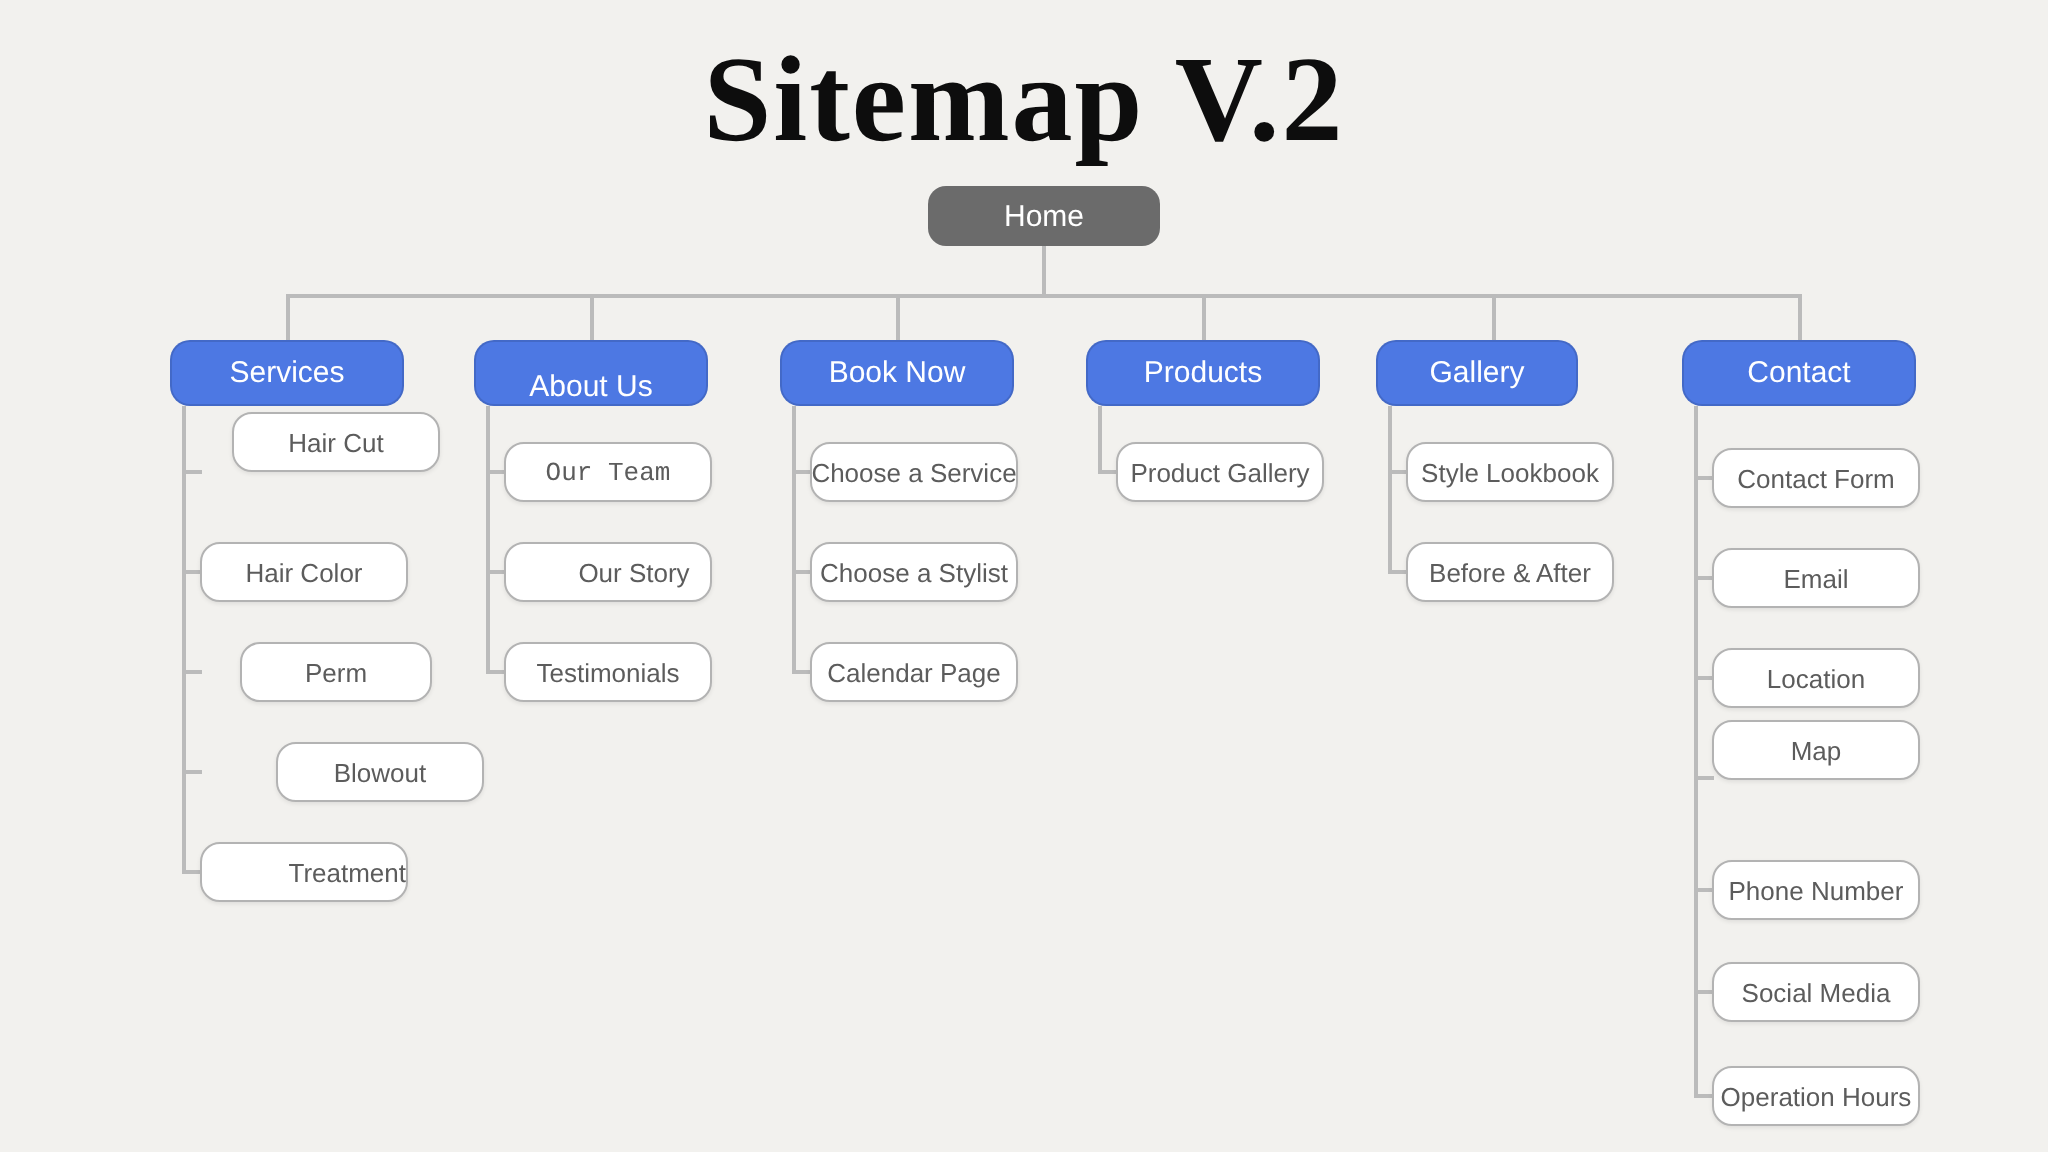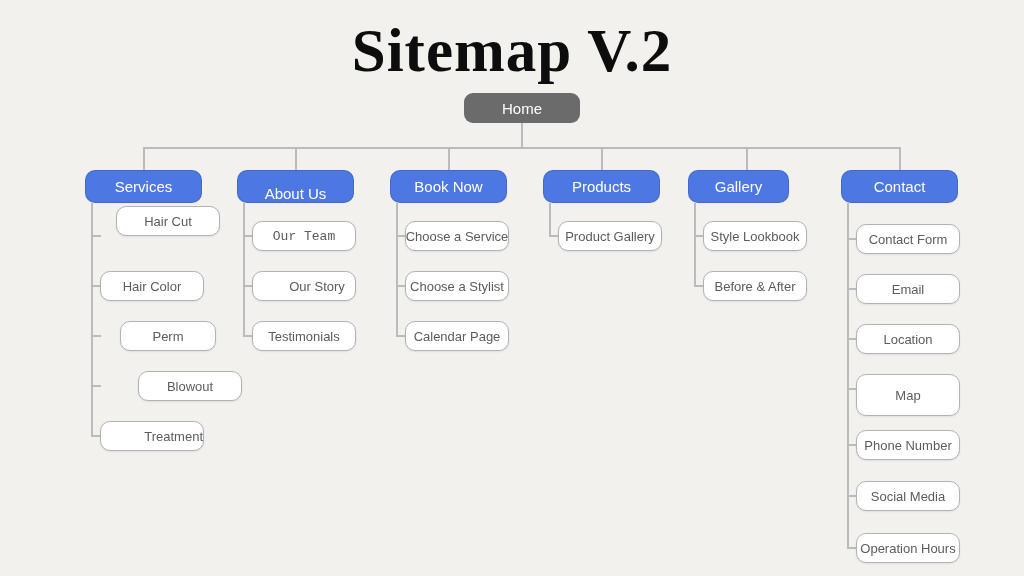--- a/index.html
+++ b/index.html
@@ -162,21 +162,21 @@
       </div>
       <div class="node node-child" style="left: 856px; top: 224px; width: 104px; height: 30px;">
         <span>Contact Form</span>
       </div>
       <div class="node node-child" style="left: 856px; top: 274px; width: 104px; height: 30px;">
         <span>Email</span>
       </div>
       <div class="node node-child" style="left: 856px; top: 324px; width: 104px; height: 30px;">
         <span>Location</span>
       </div>
-      <div class="node node-child" style="left: 856px; top: 374px; width: 104px; height: 42px;">
+      <div class="node node-child" style="left: 856px; top: 360px; width: 104px; height: 30px;">
         <span>Map</span>
       </div>
       <div class="node node-child" style="left: 856px; top: 430px; width: 104px; height: 30px;">
         <span>Phone Number</span>
       </div>
       <div class="node node-child" style="left: 856px; top: 481px; width: 104px; height: 30px; text-align: center;">
         <span>Social Media</span>
       </div>
       <div class="node node-child" style="left: 856px; top: 533px; width: 104px; height: 30px;">
         <span>Operation Hours</span>

